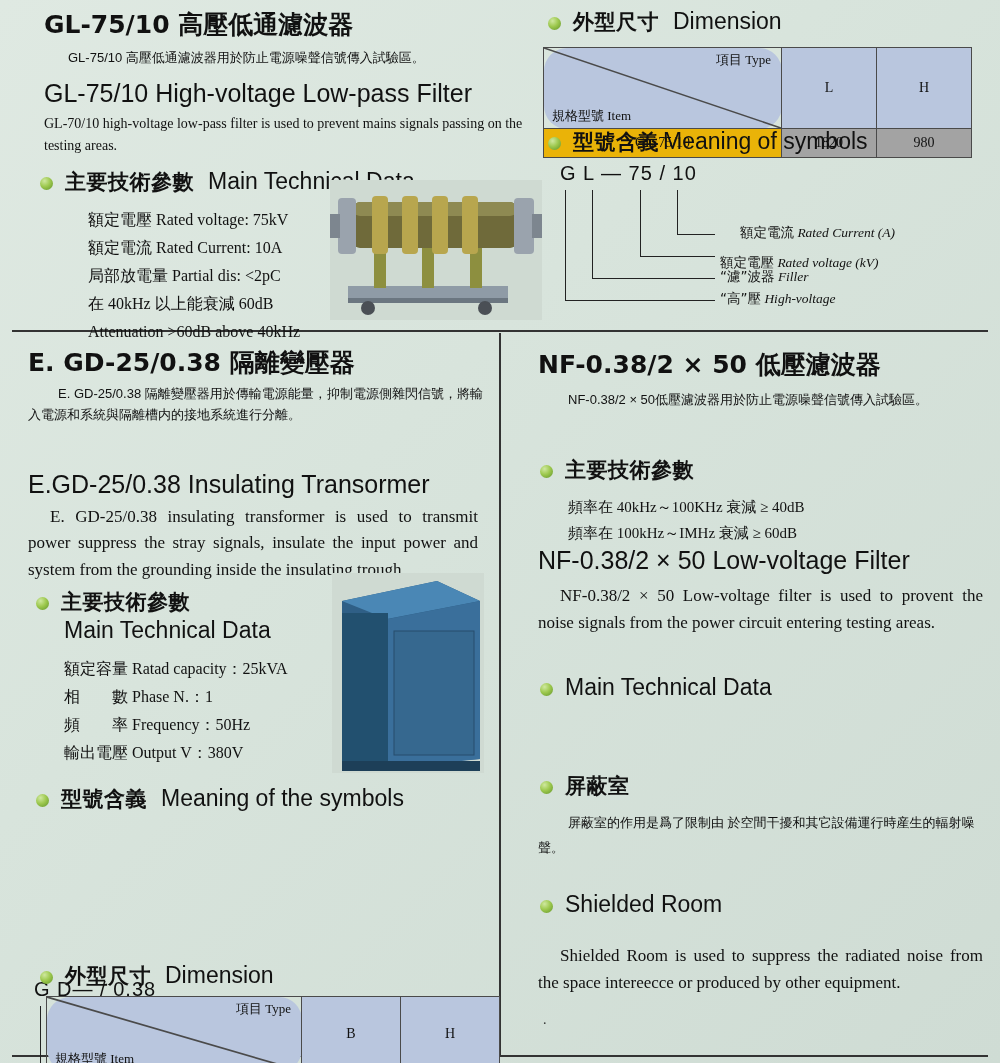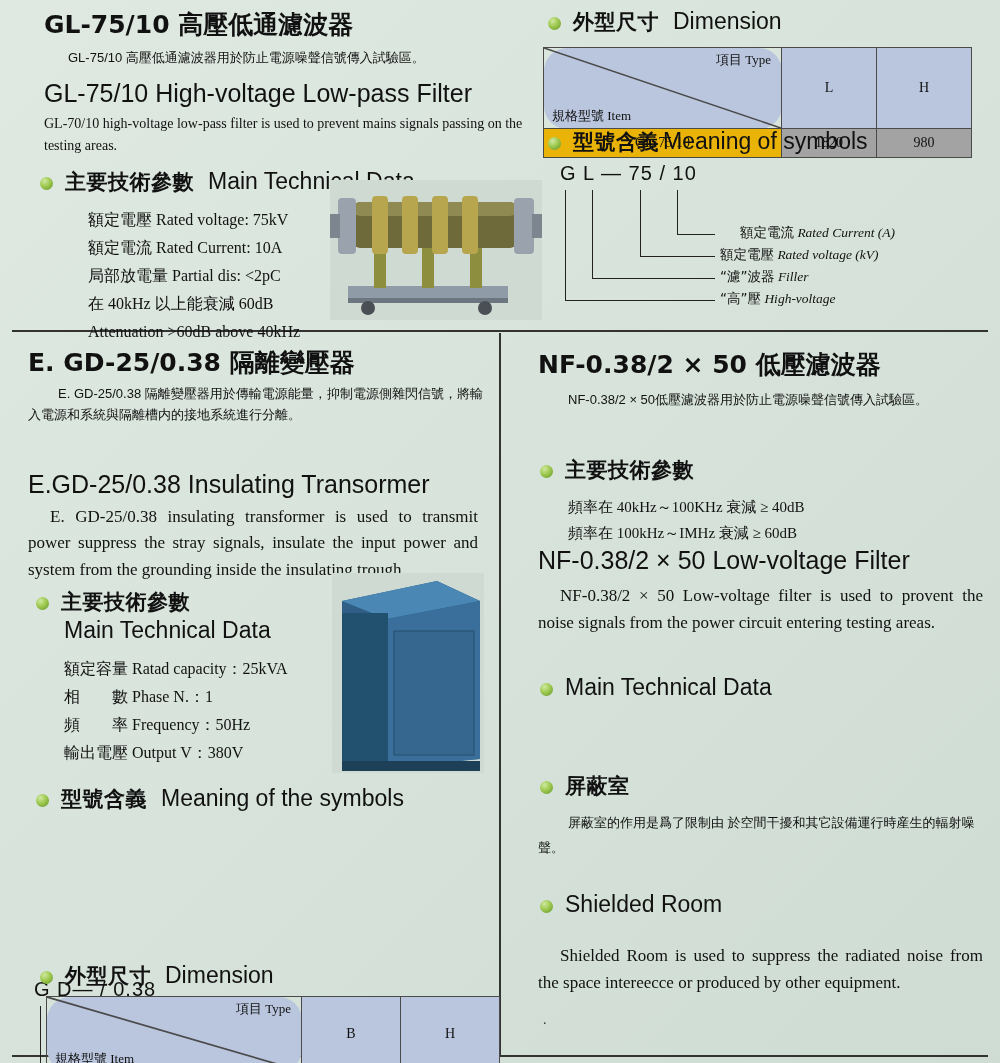--- a/index.html
+++ b/index.html
@@ -297,21 +297,21 @@
 
     <div class="leader" style="left:137px;top:72px;width:38px;height:1px;"></div>
     <div class="leader" style="left:100px;top:94px;width:75px;height:1px;"></div>
     <div class="leader" style="left:52px;top:116px;width:123px;height:1px;"></div>
     <div class="leader" style="left:25px;top:138px;width:150px;height:1px;"></div>
 
     <div class="sym-label" style="left:180px;top:62px;margin-left:20px;">
       <span class="cn">額定電流</span>
       <span>Rated Current (A)</span>
     </div>
-    <div class="sym-label" style="left:180px;top:84px;">
+    <div class="sym-label" style="left:180px;top:92px;">
       <span class="cn">額定電壓</span>
       <span>Rated voltage (kV)</span>
     </div>
     <div class="sym-label" style="left:180px;top:106px;">
       <span class="cn">“濾”波器</span>
       <span>Filler</span>
     </div>
     <div class="sym-label" style="left:180px;top:128px;">
       <span class="cn">“高”壓</span>
       <span>High-voltage</span>

